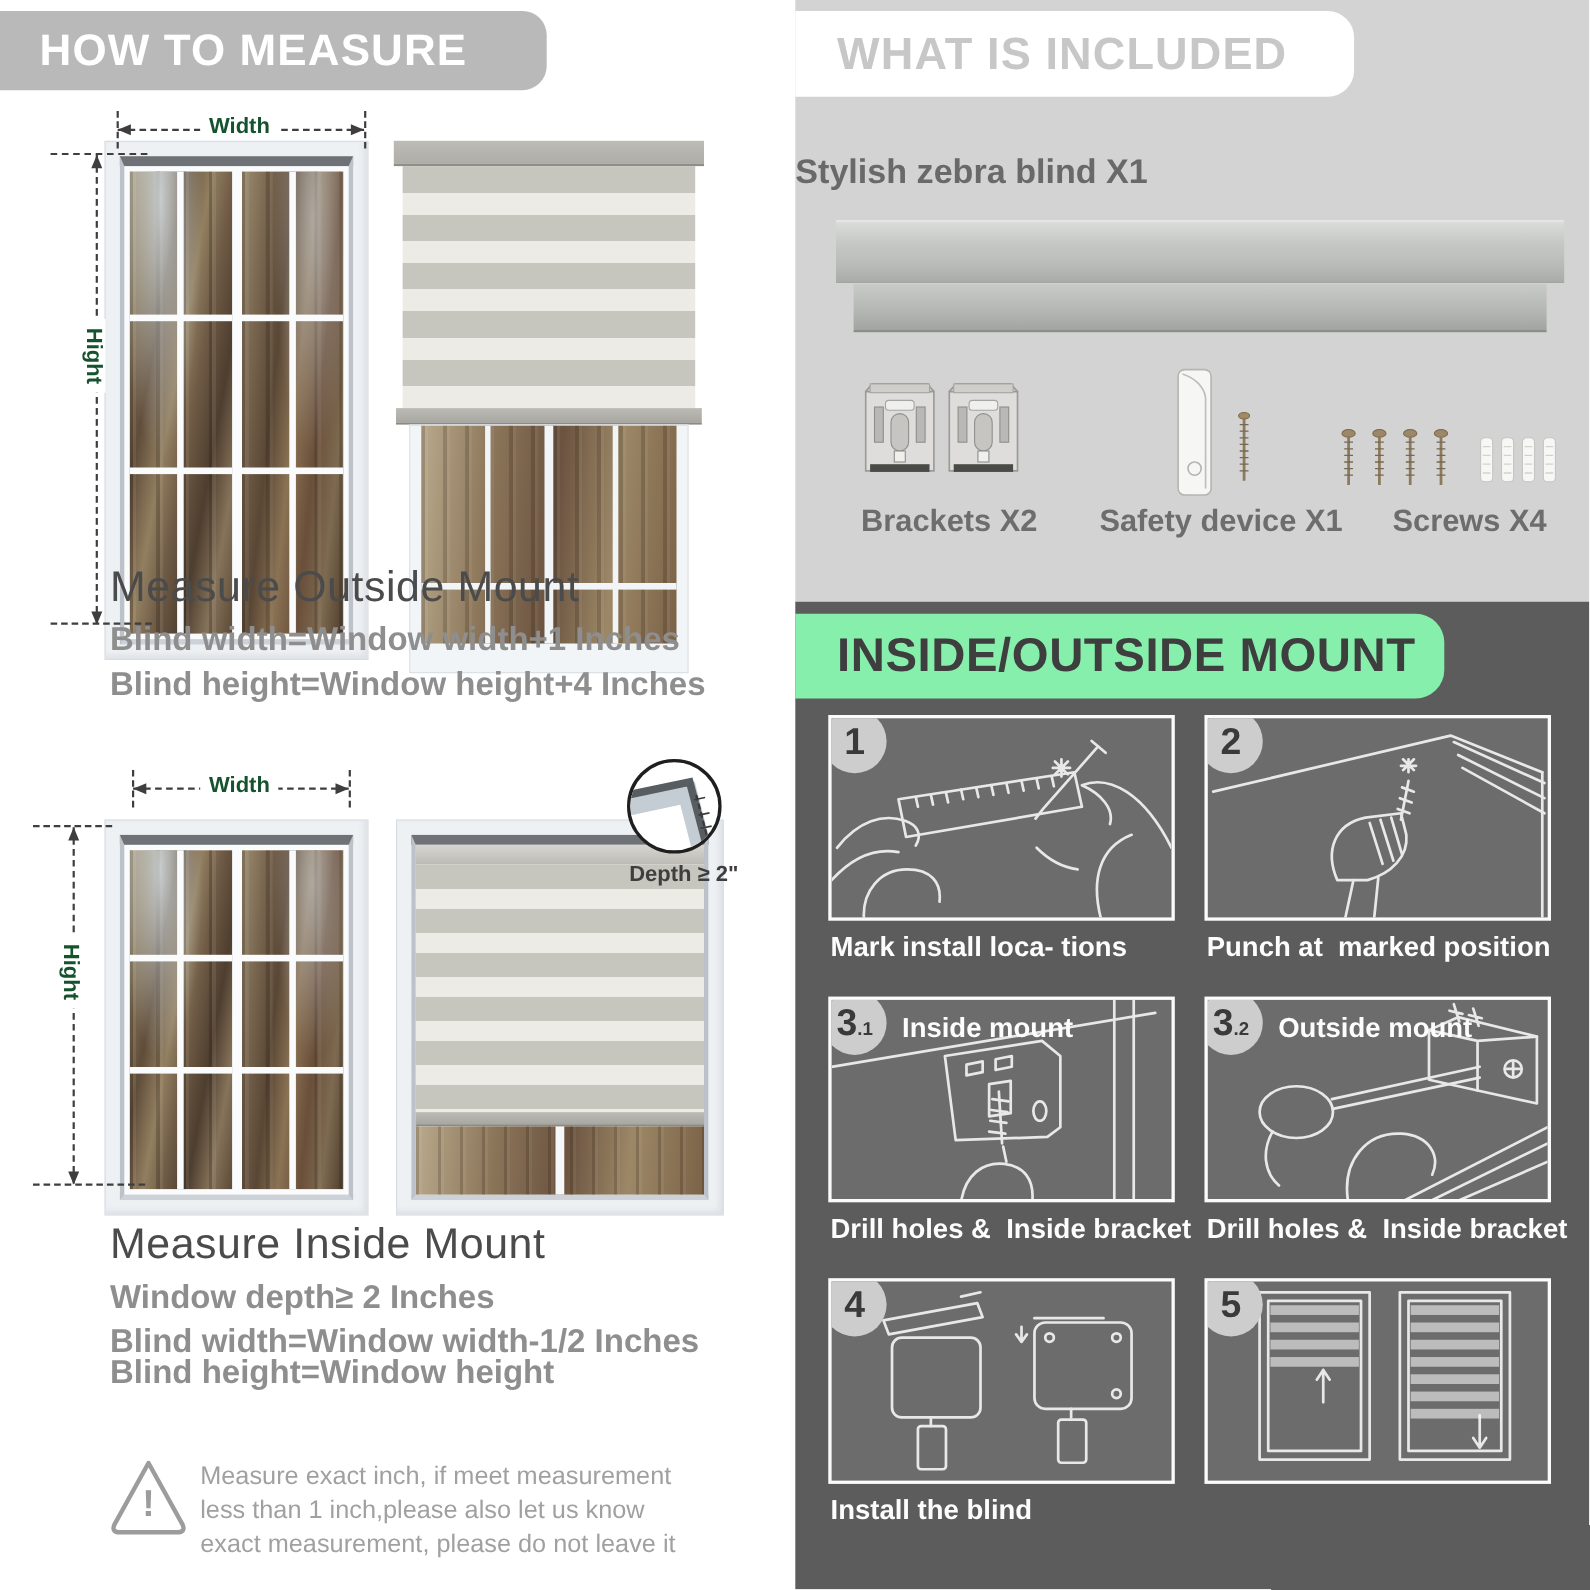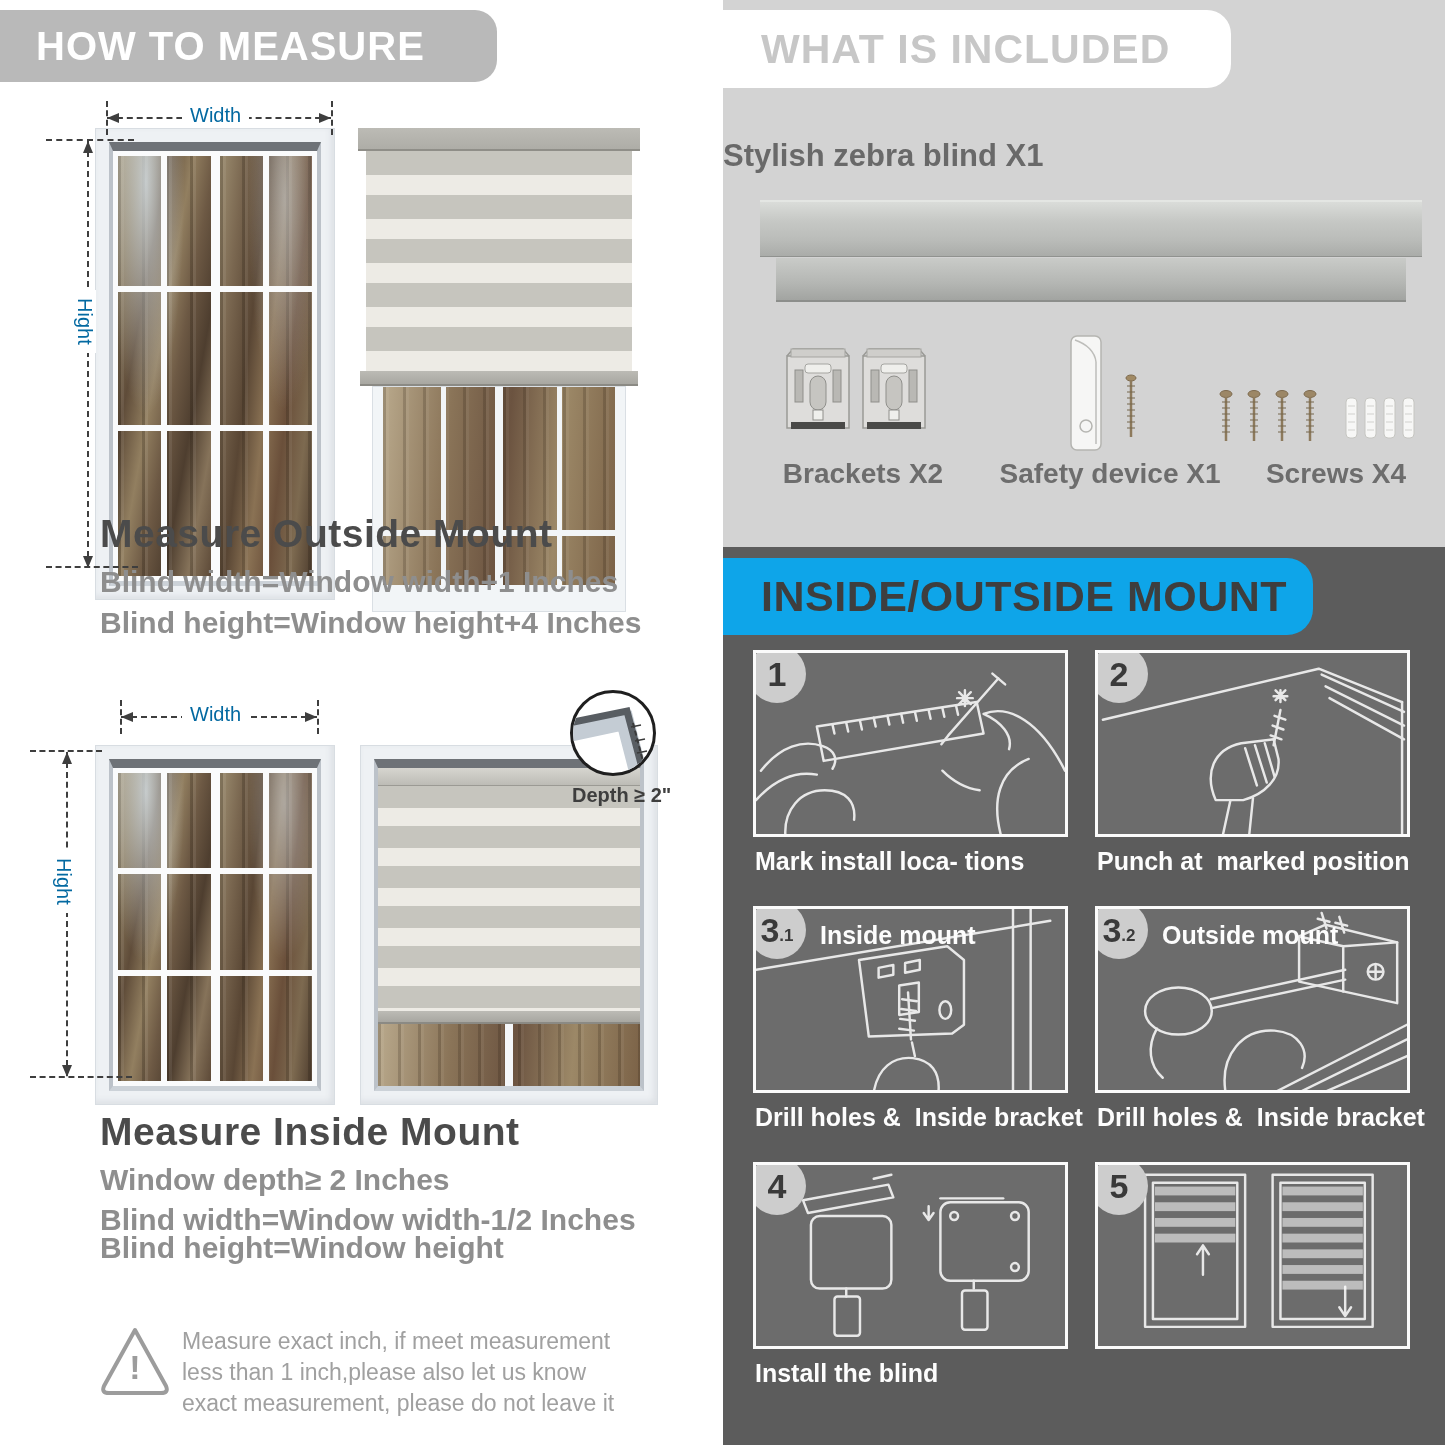--- a/index.html
+++ b/index.html
@@ -35,21 +35,21 @@
   .mh.h1{top:31%;} .mh.h2{top:64%;}
 
   
   .dash-h{border-top:2px dashed #3e3e3e;}
   .dash-v{border-left:2px dashed #3e3e3e;}
   .arr{width:0;height:0;}
   .arr.left{border-top:5px solid transparent;border-bottom:5px solid transparent;border-right:12px solid #3e3e3e;}
   .arr.right{border-top:5px solid transparent;border-bottom:5px solid transparent;border-left:12px solid #3e3e3e;}
   .arr.up{border-left:5px solid transparent;border-right:5px solid transparent;border-bottom:12px solid #3e3e3e;}
   .arr.down{border-left:5px solid transparent;border-right:5px solid transparent;border-top:12px solid #3e3e3e;}
-  .meas-label{background:#fff;font-weight:normal;font-size:20px;color:#0369a1;padding:0 8px;}
+  .meas-label{background:#fff;font-weight:bold;font-size:20px;color:#14532d;padding:0 8px;}
   .meas-label.vert{writing-mode:vertical-rl;padding:8px 0;}
 
   
   .cassette{position:absolute;left:0;top:0;width:282px;height:23px;background:linear-gradient(180deg,#bcbbb5,#aeada7);border-bottom:2px solid #8f8e88;}
   .shade{position:absolute;left:8px;top:23px;width:266px;height:220px;
     background:repeating-linear-gradient(180deg,#c6c5be 0 24px,#edebe5 24px 44px);}
   .rail{position:absolute;left:2px;top:243px;width:278px;height:15px;background:linear-gradient(180deg,#bcbbb5,#a8a7a1);border-bottom:2px solid #8b8a84;}
   .under{position:absolute;left:14px;top:258px;width:254px;height:226px;background:#f2f5f7;border:1px solid #dadfe4;}
   .under-ph{position:absolute;left:10px;right:10px;top:0;bottom:26px;}
   .under .cd{position:absolute;left:calc(50% - 4px);top:0;bottom:0;width:8px;background:#f2f5f7;}
@@ -61,40 +61,40 @@
   .iblind{position:absolute;inset:0;}
   .icass{position:absolute;left:0;top:0;right:0;height:18px;background:linear-gradient(180deg,#d6d5cf,#bdbcb6);border-bottom:1px solid #9b9a94;}
   .ishade{position:absolute;left:0;top:18px;right:0;height:225px;background:repeating-linear-gradient(180deg,#c6c5be 0 22px,#edebe5 22px 40px);}
   .irail{position:absolute;left:0;top:243px;right:0;height:13px;background:linear-gradient(180deg,#bcbbb5,#a8a7a1);border-bottom:2px solid #8b8a84;}
   .iph{position:absolute;left:0;top:256px;right:0;bottom:0;}
   .iph .cd{position:absolute;left:calc(50% - 4px);top:0;bottom:0;width:8px;background:#f5f7f9;}
 
   .depth-circle{left:570px;top:690px;width:86px;height:86px;border:3px solid #1f1f1f;border-radius:50%;background:#fff;overflow:hidden;}
   .depth-label{left:572px;top:784px;font-size:20px;font-weight:bold;color:#3e3e3e;}
 
-  .sec-title{font-size:39px;font-weight:700;color:#4b4b4b;letter-spacing:.5px;}
+  .sec-title{font-size:39px;font-weight:400;color:#4b4b4b;letter-spacing:.5px;}
   .formula{font-size:30px;font-weight:bold;color:#8e8e8e;}
   .note-text{left:182px;top:1326px;width:462px;font-size:23px;line-height:31px;color:#a0a0a0;white-space:pre-wrap;}
   .warn-bang{left:95px;top:1322px;width:80px;height:80px;}
   .warn-bang .bang{position:absolute;left:0;right:0;top:26px;text-align:center;font-size:34px;font-weight:bold;color:#9c9c9c;}
 
   
   .included-panel{left:723px;top:0;width:722px;height:547px;background:#d3d3d3;}
   .included-header{position:absolute;left:0;top:10px;width:508px;height:78px;background:#fff;border-radius:0 24px 24px 0;
     color:#c7c7c7;font-size:41px;font-weight:bold;line-height:78px;padding-left:38px;letter-spacing:1px;}
   .product-label{position:absolute;left:0;top:138px;width:100%;text-align:left;font-size:31px;font-weight:bold;color:#696969;}
   .hr-top{position:absolute;left:37px;top:200px;width:662px;height:57px;
     background:linear-gradient(180deg,#dadcd9 0%,#c6c8c5 35%,#babcb9 70%,#aaaca9 100%);border-top:2px solid #e4e6e3;border-bottom:1px solid #90928f;}
   .hr-bottom{position:absolute;left:53px;top:258px;width:630px;height:44px;
     background:linear-gradient(180deg,#c9cbc8 0%,#b4b6b3 60%,#a2a4a1 100%);border-bottom:2px solid #8c8e8b;}
   .inc-label{position:absolute;top:458px;font-size:28px;font-weight:bold;color:#6d6d6d;text-align:center;}
 
   
   .mount-panel{left:723px;top:547px;width:722px;height:898px;background:#5c5c5c;}
-  .mount-header{position:absolute;left:0;top:11px;width:590px;height:77px;background:#0ea5e9;border-radius:0 26px 26px 0;
+  .mount-header{position:absolute;left:0;top:11px;width:590px;height:77px;background:#86efac;border-radius:0 26px 26px 0;
     color:#3e3e3e;font-size:43px;font-weight:800;line-height:77px;padding-left:38px;letter-spacing:.5px;}
   .step-card{position:absolute;width:315px;height:187px;background:#6c6c6c;border:3px solid #fbfbfb;overflow:hidden;}
   .step-badge{position:absolute;left:-8px;top:-8px;width:58px;height:58px;border-radius:50%;background:#cdcdcd;
     display:flex;align-items:center;justify-content:center;color:#3a3a3a;font-weight:bold;}
   .step-badge .bnum{font-size:34px;line-height:1;}
   .step-badge .bsub{font-size:17px;margin-top:12px;}
   .step-title{position:absolute;left:64px;top:12px;font-size:25px;font-weight:bold;color:#fdfdfd;}
   .step-caption{position:absolute;width:340px;font-size:25px;font-weight:bold;color:#fdfdfd;white-space:pre-wrap;}
   .c1{left:30px;top:103px;} .c2{left:372px;top:103px;}
   .c3{left:30px;top:359px;} .c4{left:372px;top:359px;}

